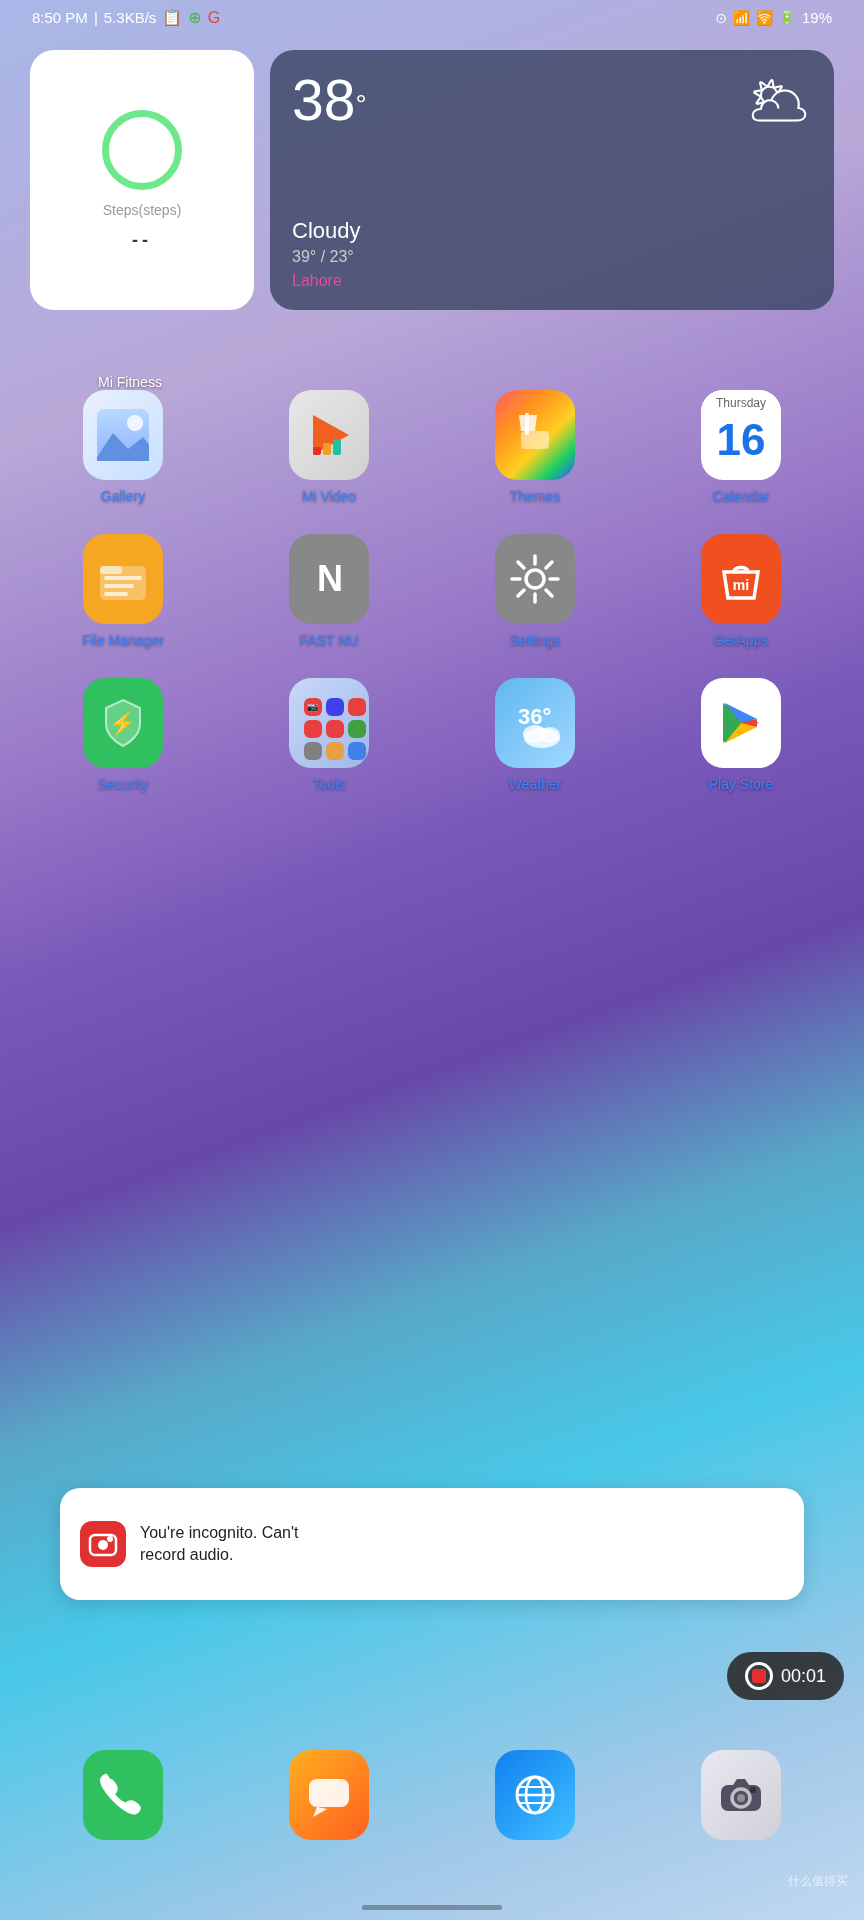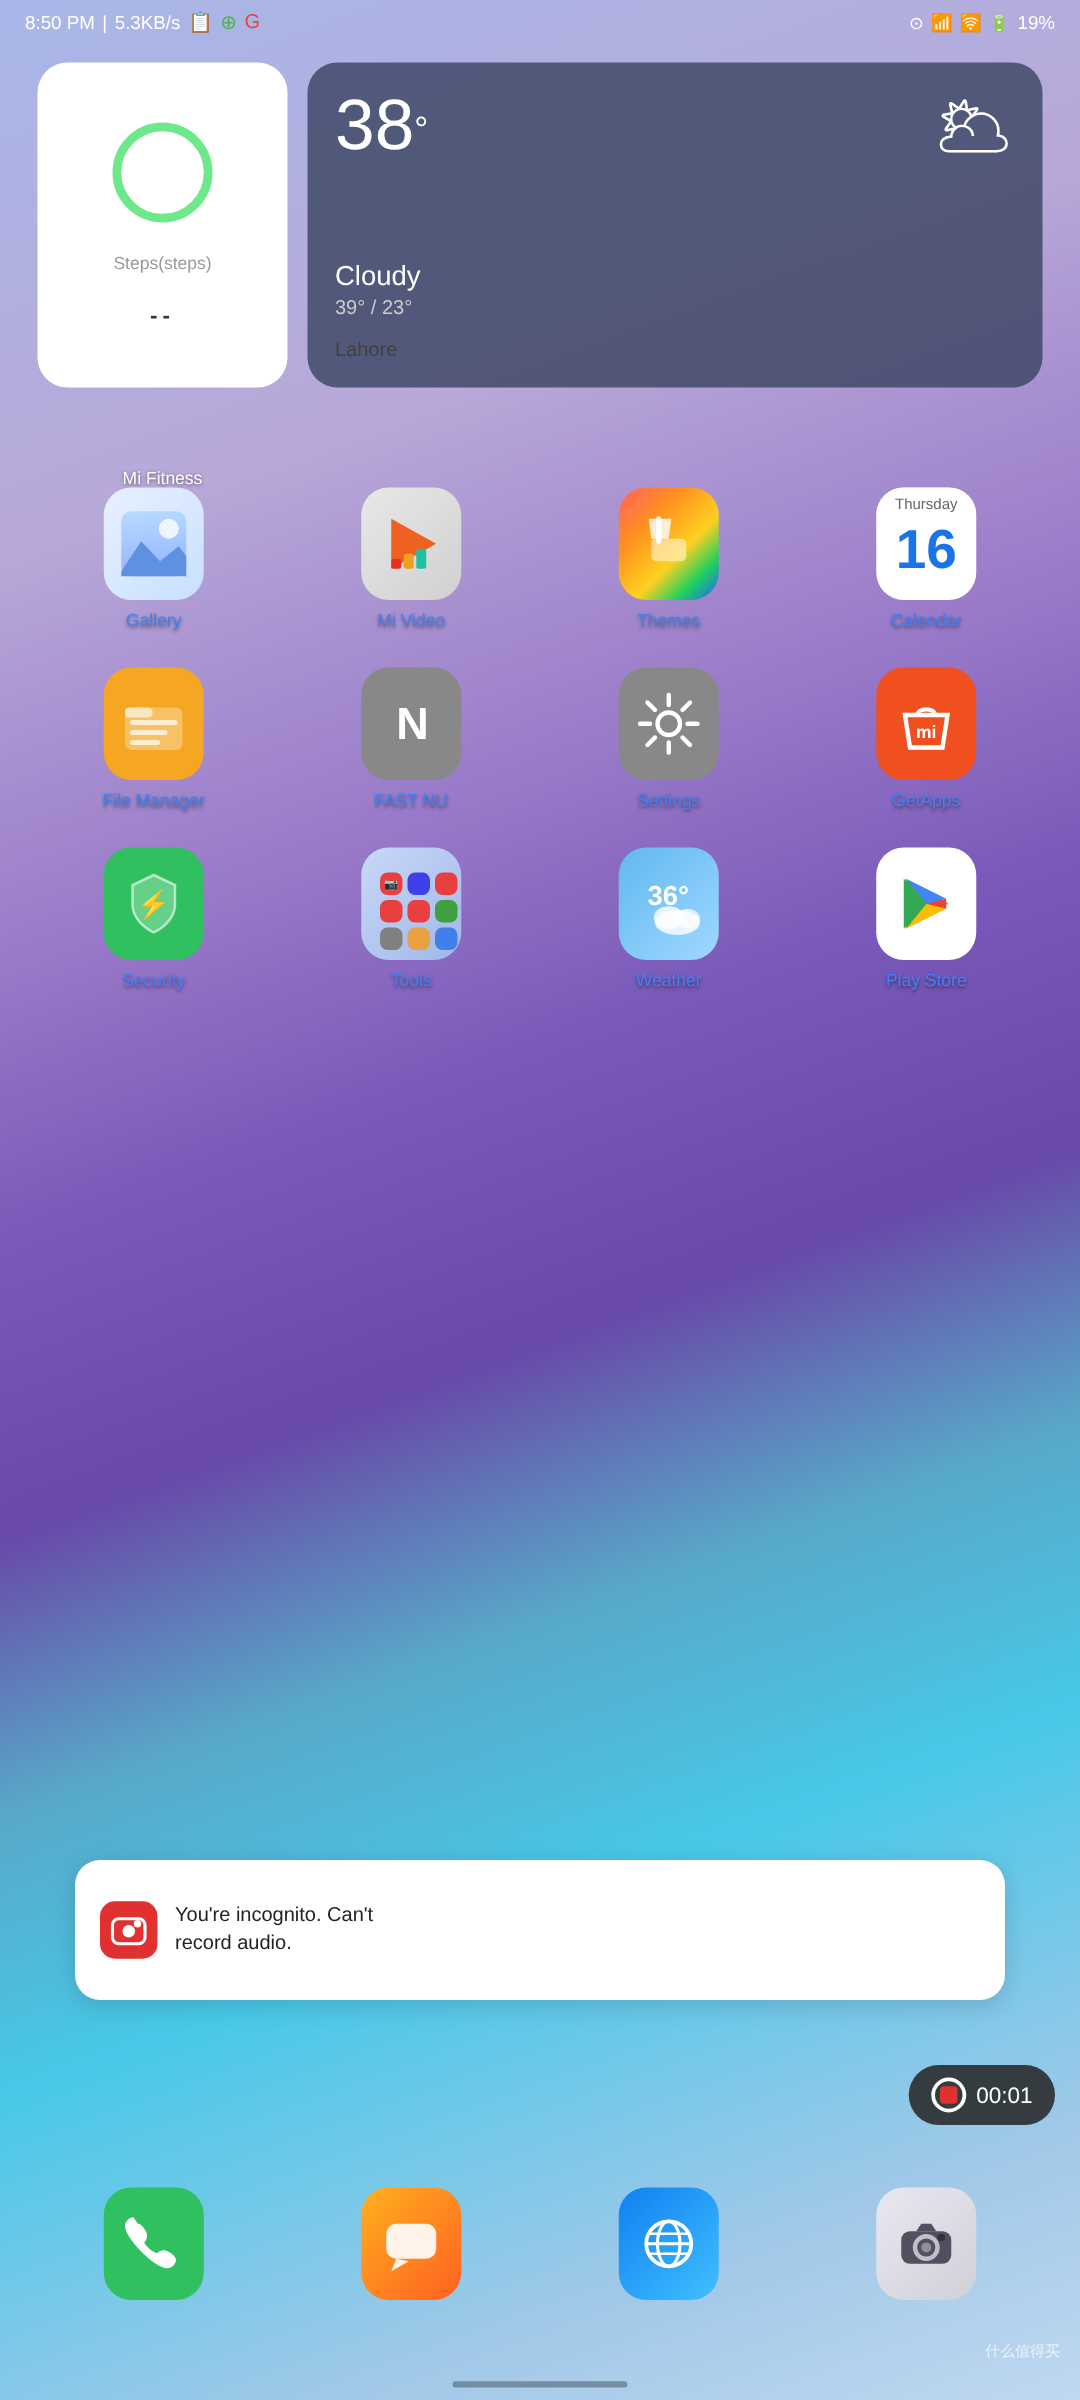--- a/index.html
+++ b/index.html
@@ -11,21 +11,21 @@
       font-family: 'Segoe UI', Arial, sans-serif;
       position: relative;
       background: linear-gradient(160deg, #a8b8e8 0%, #b8a8d8 20%, #9878c8 35%, #7858b8 45%, #6848a8 55%, #58a8c8 65%, #48c8e8 75%, #a0c8e8 90%, #c0d8f0 100%);
     }
 
     
     .status-bar {
       display: flex;
       justify-content: space-between;
       align-items: center;
-      padding: 8px 20px 4px;
+      padding: 8px 32px 4px;
       color: white;
       font-size: 15px;
       font-weight: 500;
       position: absolute;
       top: 0; left: 0; right: 0;
       z-index: 10;
     }
     .status-left { display: flex; align-items: center; gap: 6px; }
     .status-right { display: flex; align-items: center; gap: 6px; }
 
@@ -34,27 +34,27 @@
       position: absolute;
       top: 50px;
       left: 30px;
       right: 30px;
       display: flex;
       gap: 16px;
     }
     .fitness-widget {
       background: white;
       border-radius: 24px;
-      width: 200px;
+      width: 224px;
       height: 260px;
       display: flex;
       flex-direction: column;
       align-items: center;
       justify-content: center;
-      gap: 24px;
+      gap: 12px;
       flex-shrink: 0;
     }
     .fitness-ring {
       width: 80px;
       height: 80px;
       border-radius: 50%;
       border: 7px solid #6de88a;
       background: transparent;
     }
     .fitness-label {
@@ -89,21 +89,21 @@
       line-height: 1;
     }
     .weather-temp-unit {
       font-size: 28px;
       vertical-align: super;
       font-weight: 300;
     }
     .weather-icon-svg { font-size: 52px; }
     .weather-desc { font-size: 22px; font-weight: 400; margin-top: 8px; }
     .weather-range { font-size: 16px; color: #ccc; margin-top: 4px; }
-    .weather-city { font-size: 16px; color: #404040; margin-top: 16px; }
+    .weather-city { font-size: 16px; color: #ec4899; margin-top: 6px; }
 
     
     .app-grid {
       position: absolute;
       top: 360px;
       left: 0;
       right: 0;
       padding: 30px 20px 0;
     }
     .app-row {

